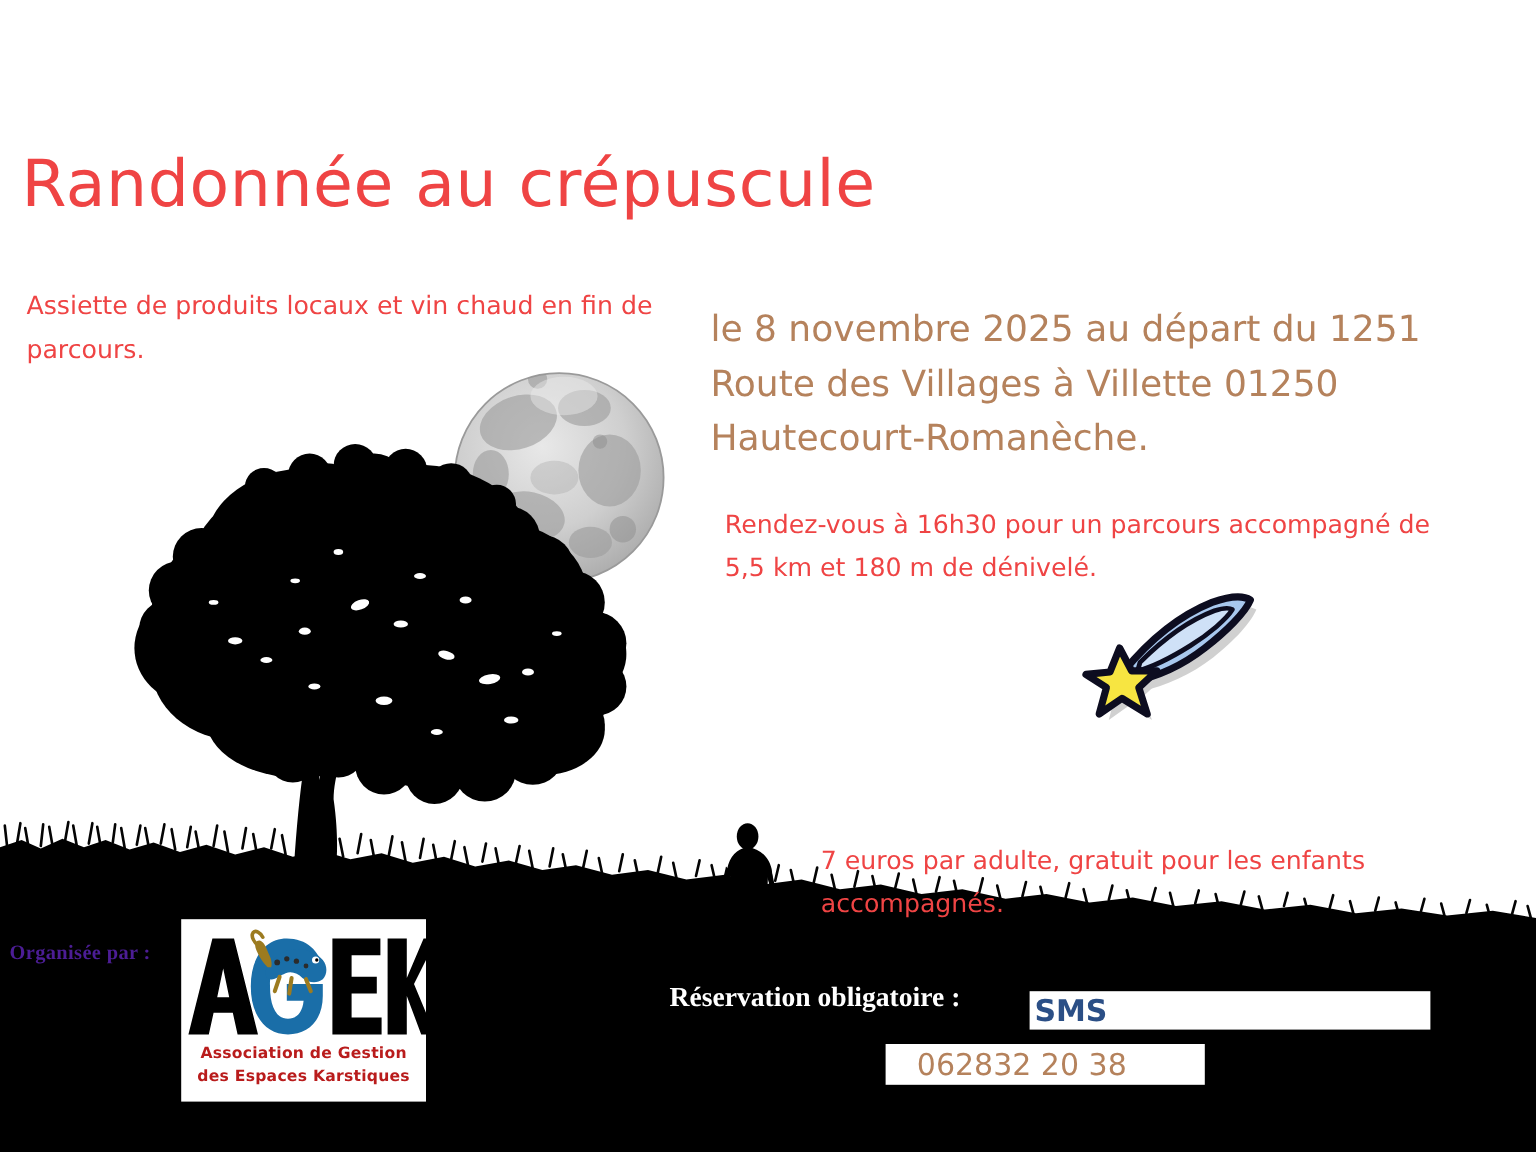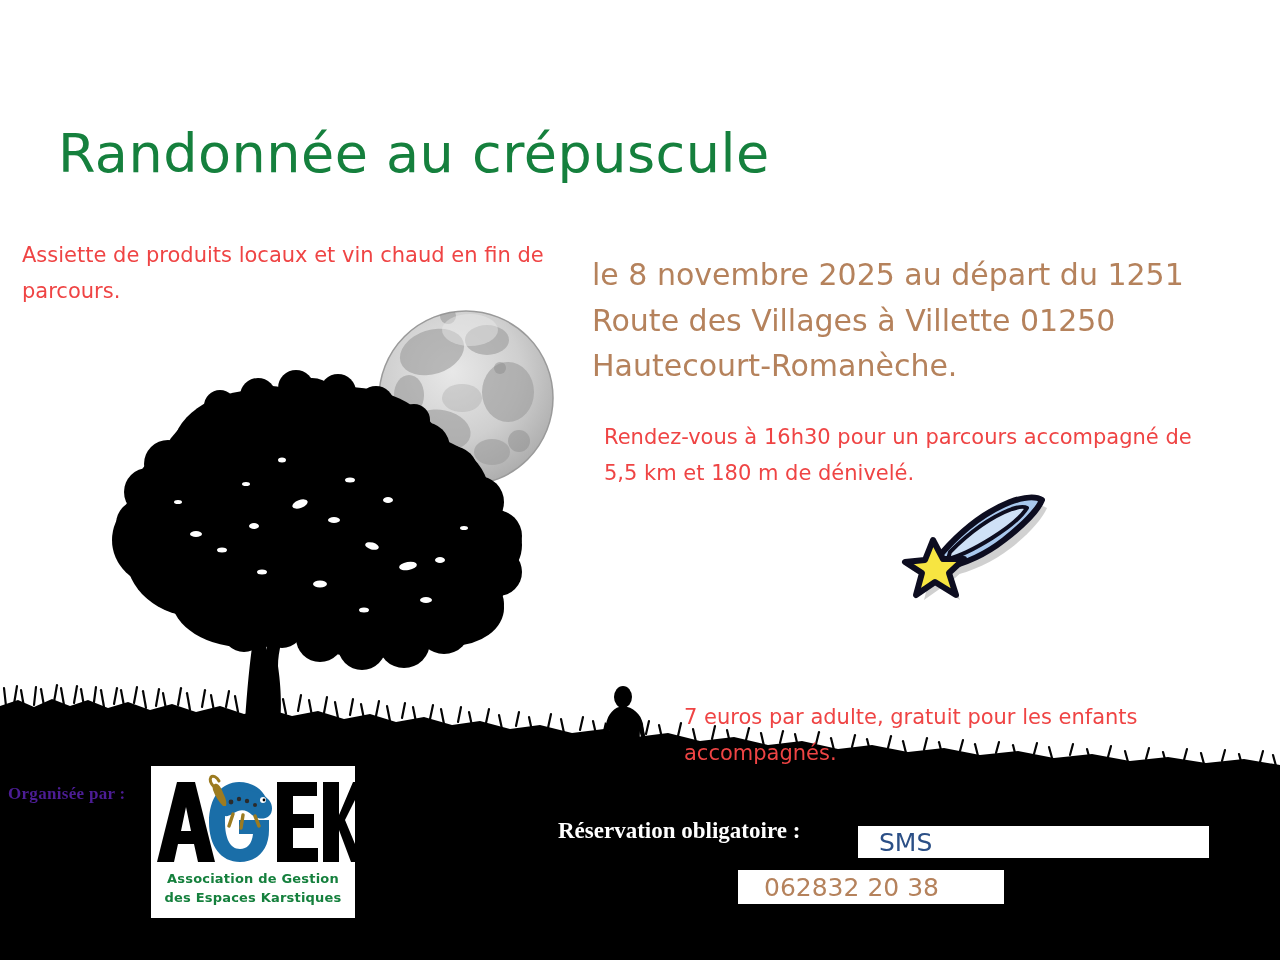--- a/index.html
+++ b/index.html
@@ -15,24 +15,23 @@
   }
 
   
   .scene{position:absolute;left:0;top:0;width:1280px;height:960px;}
   .scene svg{position:absolute;left:0;top:0;}
 
   
   .title{
     position:absolute;left:18px;top:88px;
     font-family:"DejaVu Sans", sans-serif;
-    font-size:54px;font-weight:400;color:#15803d;
+    font-size:54px;font-weight:400;color:#ef4444;
     letter-spacing:0.5px;white-space:nowrap;
     line-height:1.1;
-    margin-left:40px;
   }
   .blue-note{
     position:absolute;
     font-family:"DejaVu Sans", sans-serif;
     color:#ef4444;font-size:21px;line-height:1.72;
   }
   .food-note{left:22px;top:216px;width:560px;}
   .meet-note{left:604px;top:398px;width:620px;}
   .price-note{left:684px;top:678px;width:520px;}
 
@@ -58,41 +57,41 @@
   }
 
   
   .wbox{
     position:absolute;background:#ffffff;
     font-family:"DejaVu Sans", sans-serif;
     display:flex;align-items:center;
   }
   .wbox-sms{
     left:858px;top:826px;width:330px;height:32px;
-    color:#2b4f86;font-size:25px;padding-left:21px;
+    color:#2b4f86;font-size:25px;padding-left:4px;font-weight:bold;
   }
   .wbox-phone{
     left:738px;top:870px;width:240px;height:34px;
     color:#b5825c;font-size:25px;padding-left:26px;
   }
 
   
   .logo{
     position:absolute;left:151px;top:766px;width:204px;height:152px;
     background:#ffffff;overflow:hidden;
   }
   .logo-letters{
     position:absolute;left:0;top:6px;width:204px;height:96px;
   }
   .logo-sub{
     position:absolute;left:0;top:104px;width:204px;
     text-align:center;
     font-family:"DejaVu Sans", sans-serif;
     font-weight:bold;font-size:13px;line-height:1.45;
-    color:#15803d;letter-spacing:0.2px;
+    color:#b91c1c;letter-spacing:0.2px;
   }
 </style>
 </head>
 <body>
 
 <div id="poster">
 
   <div class="scene">
 
     <svg width="1280" height="960">

